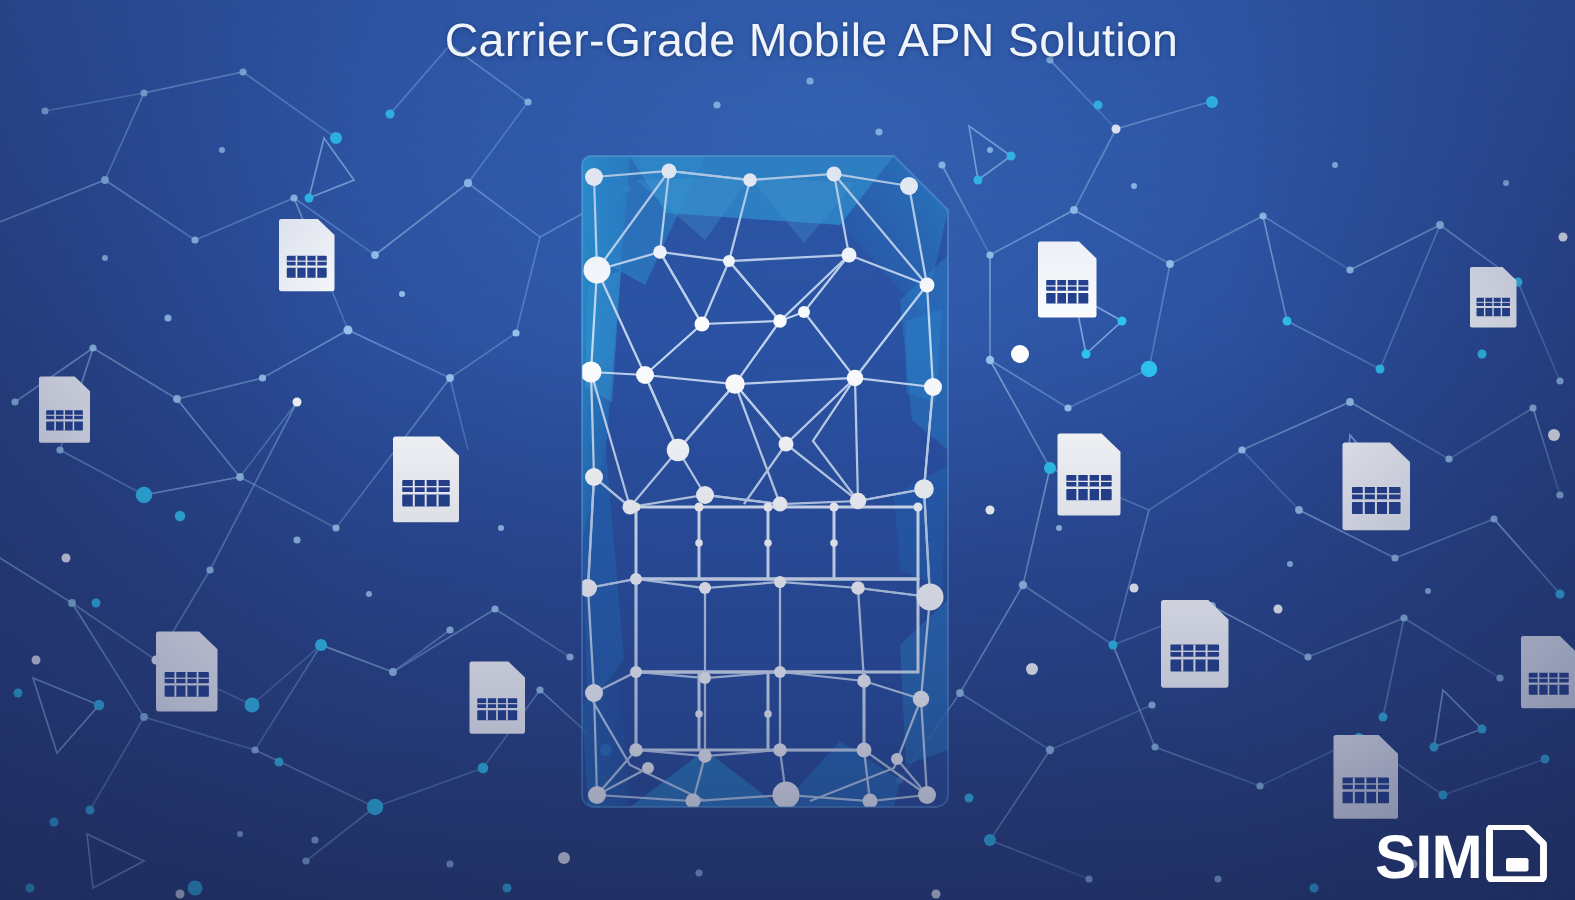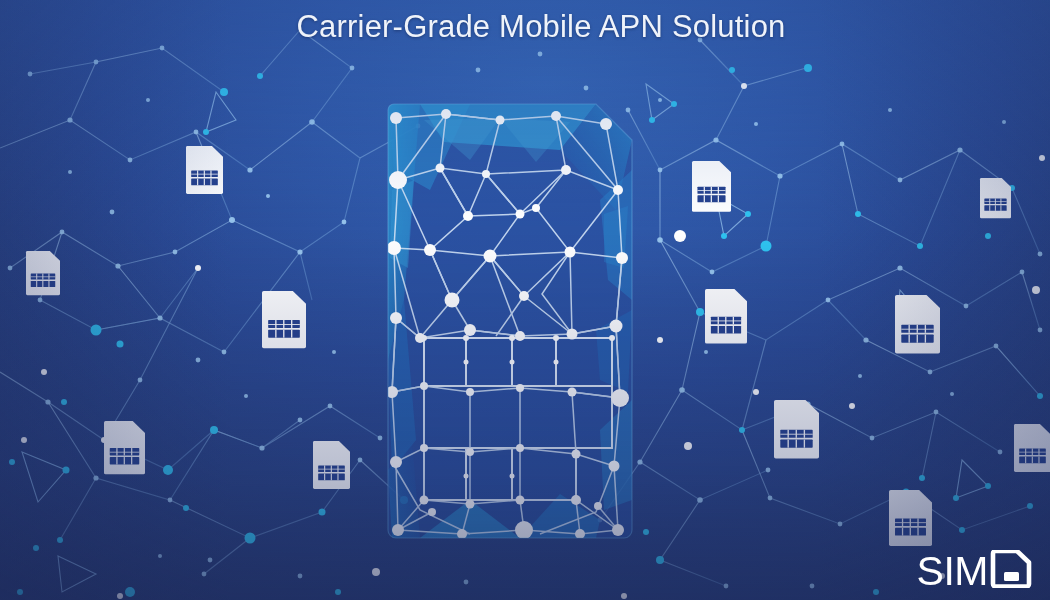--- a/index.html
+++ b/index.html
@@ -55,21 +55,21 @@
     position: absolute;
     right: 18px;
     bottom: 12px;
     display: flex;
     align-items: flex-end;
     gap: 2px;
   }
   .brand-text {
     color: #ffffff;
     font-size: 41px;
-    font-weight: 400;
+    font-weight: 700;
     line-height: 0.84;
     letter-spacing: -0.5px;
     text-align: center;
   }
   .brand-mark { display: block; }
 </style>
 </head>
 <body>
 
 <div id="stage">

